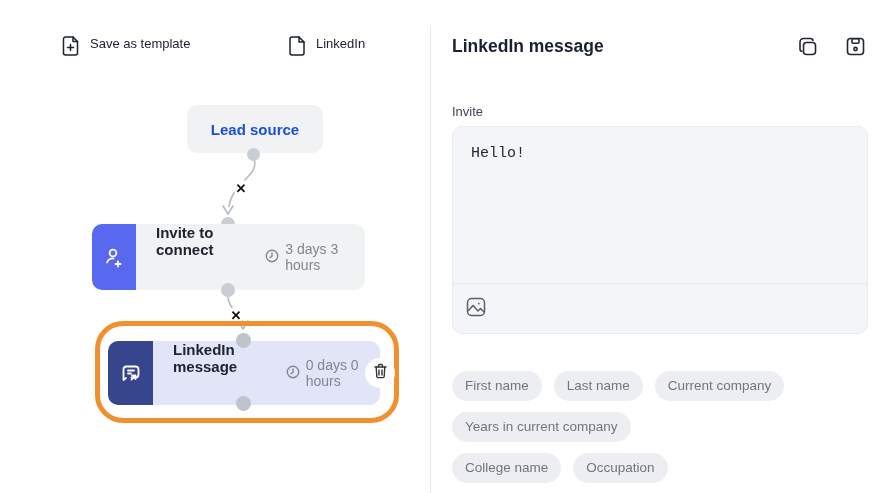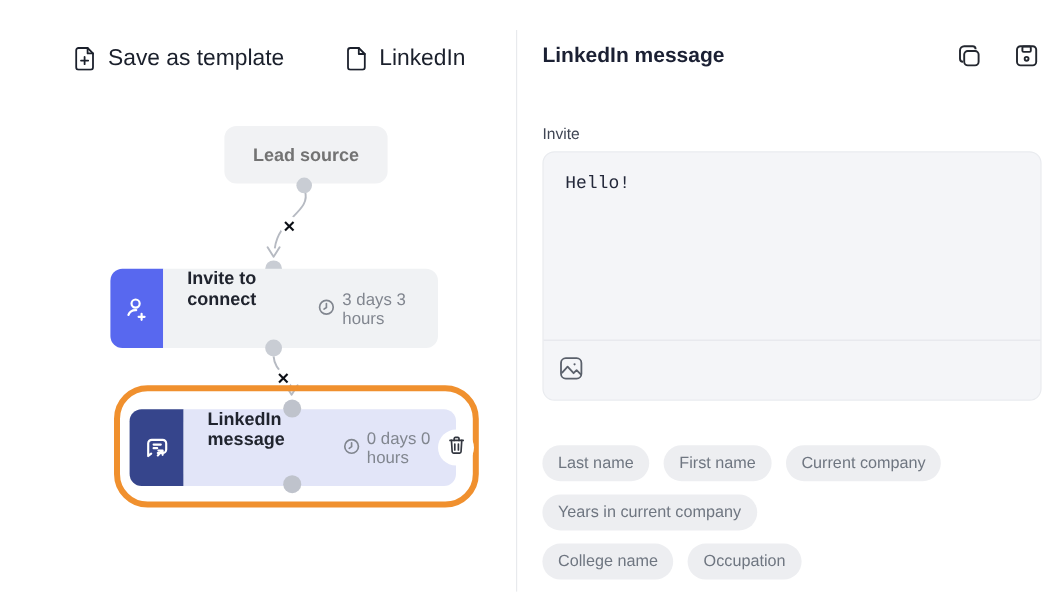--- a/index.html
+++ b/index.html
@@ -8,34 +8,34 @@
     font-family: "Liberation Sans", sans-serif;
     background: #ffffff;
     position: relative;
     overflow: hidden;
     color: #1e2230;
   }
 
   
   .tool-btn {
     position: absolute; top: 36px; height: 26px;
-    display: flex; align-items: center; gap: 11px;
-    font-size: 19px; font-weight: 500; color: #1b202c;
+    display: flex; gap: 11px;
+    font-size: 13px; font-weight: 500; color: #1b202c;
     cursor: pointer; background: none; border: none;
     font-family: "Liberation Sans", sans-serif;
   }
   .tool-btn svg { display: block; }
 
   
   #canvas { position: absolute; left: 0; top: 0; width: 430px; height: 493px; }
   .node-simple {
     position: absolute; left: 187px; top: 105px; width: 136px; height: 48px;
     background: #f1f2f4; border-radius: 10px;
     display: flex; align-items: center; justify-content: center;
-    font-size: 15px; font-weight: 600; color: #737373; cursor: pointer;
+    font-size: 15px; font-weight: 600; color: #1d4ed8; cursor: pointer;
   }
   .node {
     position: absolute; display: flex; border-radius: 10px; cursor: pointer;
   }
   .node .icon-square {
     width: 44px; flex: 0 0 44px; border-radius: 10px 0 0 10px;
     display: flex; align-items: center; justify-content: center;
   }
   .node .node-body {
     flex: 1; border-radius: 0 10px 10px 0;
@@ -264,22 +264,22 @@
           <circle cx="12.8" cy="6.6" r="0.9" fill="#5a606b" stroke="none"></circle>
           <path d="M2.5 13.5 l4.5-5 5 5.5 2.5-2.5 3.5 3.5"></path>
         </svg>
       </span>
     </button>
   </div>
 </div>
 
 <div class="chips">
   <div class="chip-row">
+    <button class="chip">First name</button>
     <button class="chip">Last name</button>
-    <button class="chip">First name</button>
     <button class="chip">Current company</button>
   </div>
   <div class="chip-row">
     <button class="chip">Years in current company</button>
   </div>
   <div class="chip-row">
     <button class="chip">College name</button>
     <button class="chip">Occupation</button>
   </div>
 </div>

